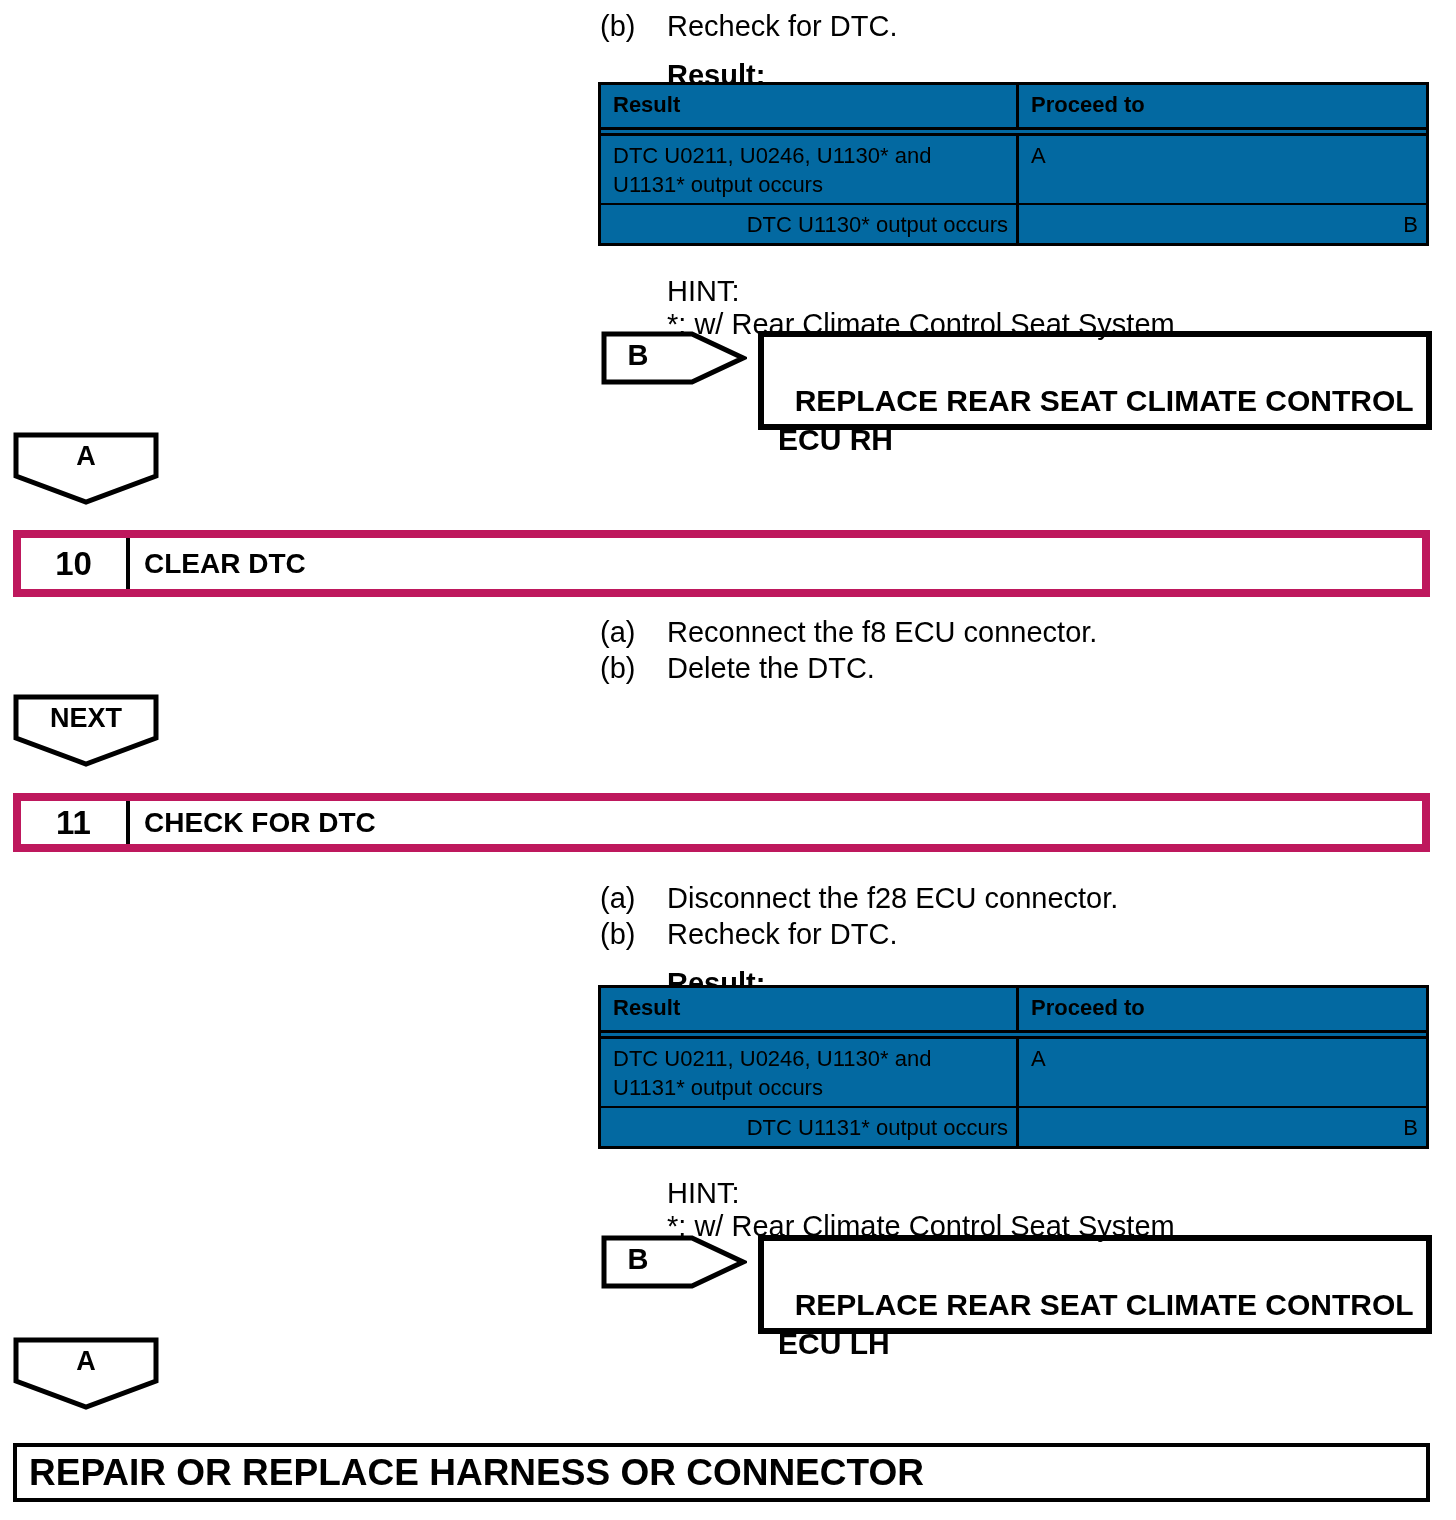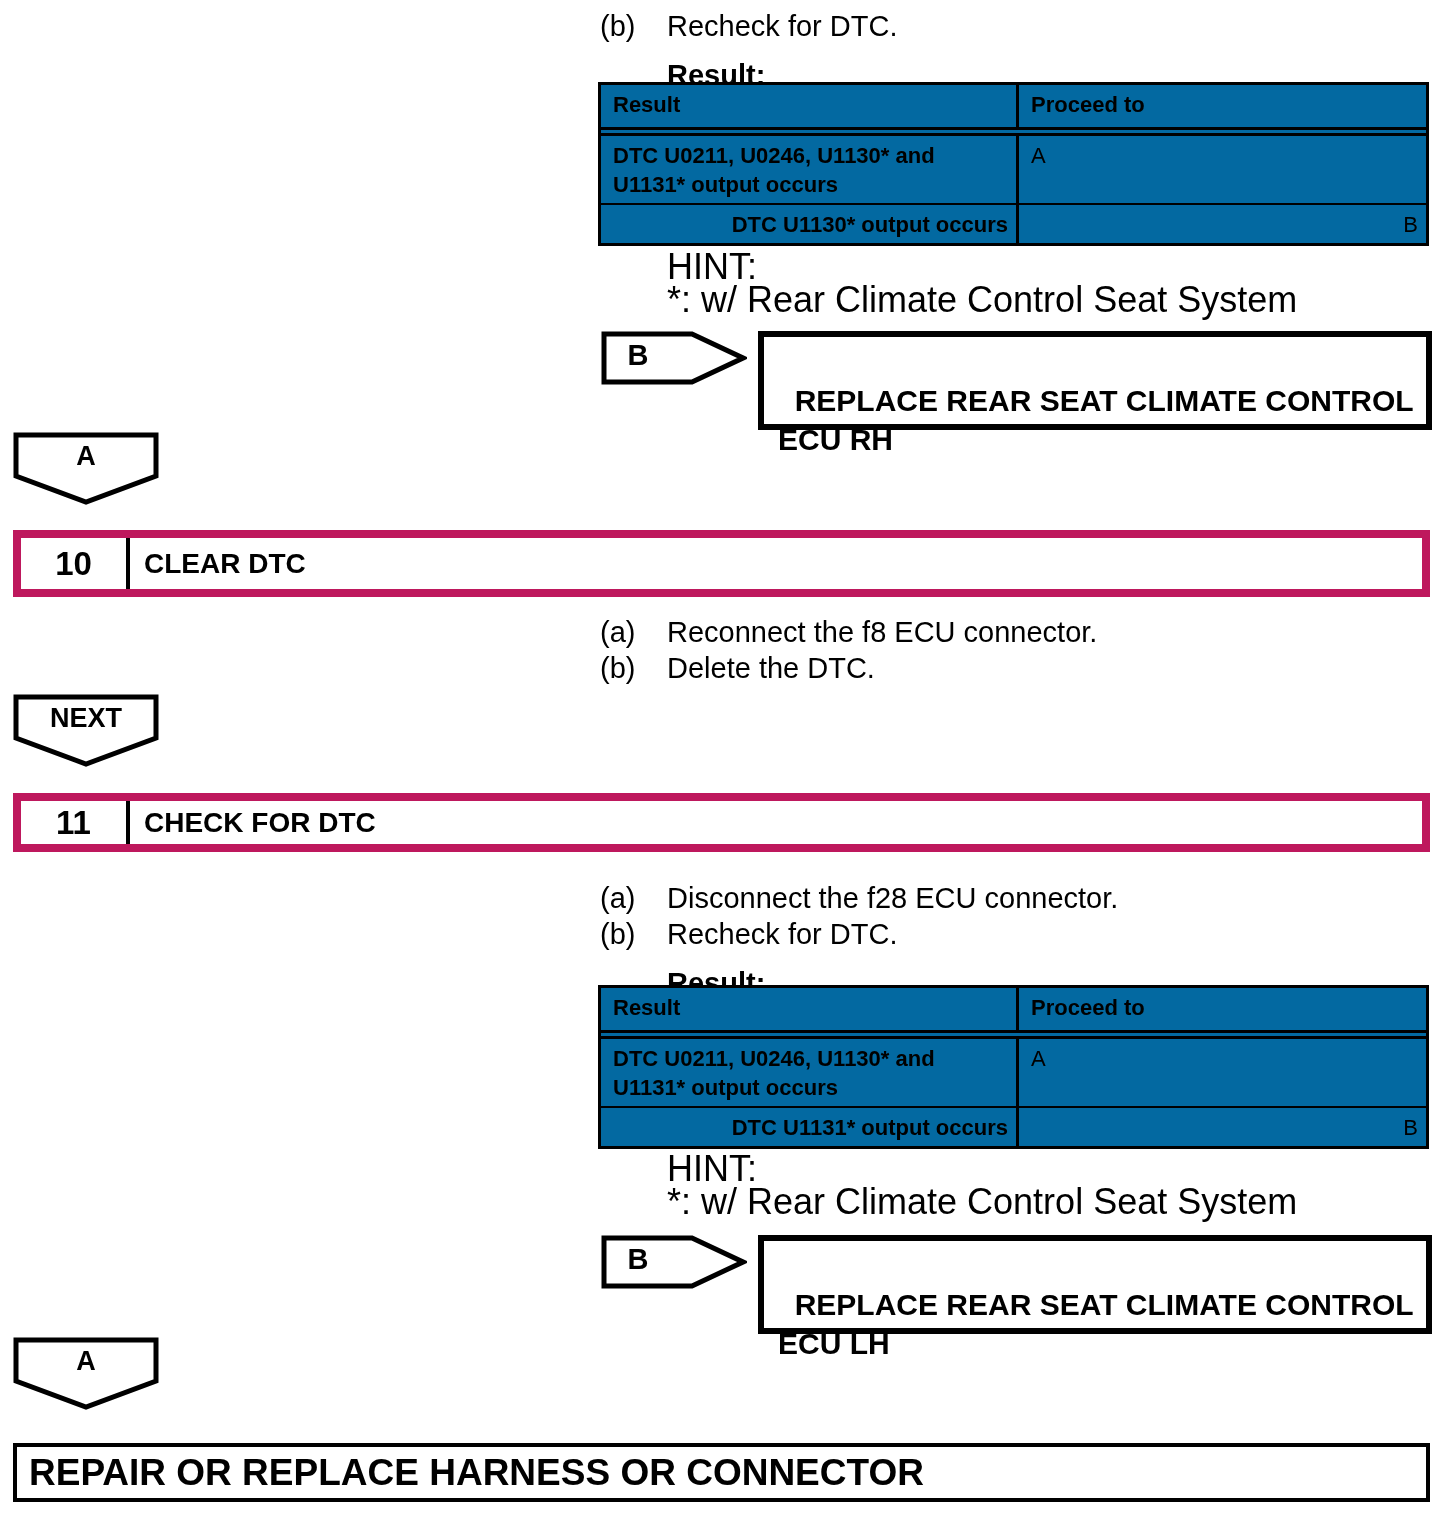--- a/index.html
+++ b/index.html
@@ -22,24 +22,24 @@
   .rtable { position:absolute; width:831px; border:3px solid #000; background:#0369a1; }
   .trow   { display:flex; }
   .thead  { border-bottom:9px double #000; }
   .rsep   { border-bottom:2px solid #000; }
   .tc     { padding:5px 8px 4px 12px; font-size:22px; line-height:29px; }
   .c1     { width:418px; flex:0 0 418px; border-right:3px solid #000; }
   .c2     { flex:1; }
   .th     { font-weight:bold; min-height:42px; }
   .rowtall{ min-height:60px; }
   .rowstd { min-height:38px;text-align:right; }
-  .pre    { white-space:pre;font-weight:bold; }
-
-  
-  .hint { position:absolute; font-size:36px; line-height:33px; }
+  .pre    { white-space:pre; }
+
+  
+  .hint { position:absolute; font-size:29px; line-height:33px;margin-top:25px; }
 
   
   .barrow { position:absolute; width:146px; height:54px; }
   .barrow svg { position:absolute; left:0; top:0; }
   .barrow .blab { position:absolute; left:0; top:8px; width:74px; text-align:center;
                   font-weight:bold; font-size:29px; }
 
   
   .actionbox {
     position:absolute; width:674px; height:99px;

